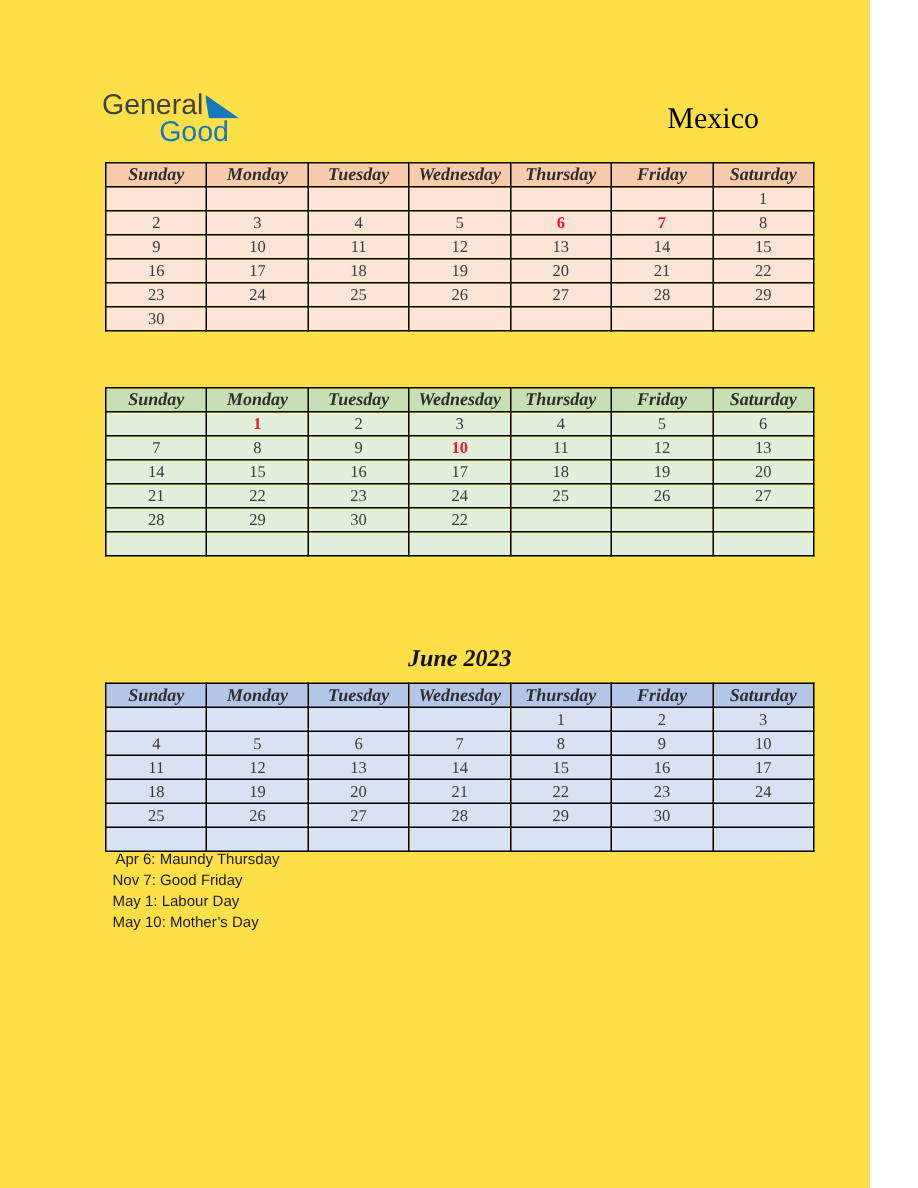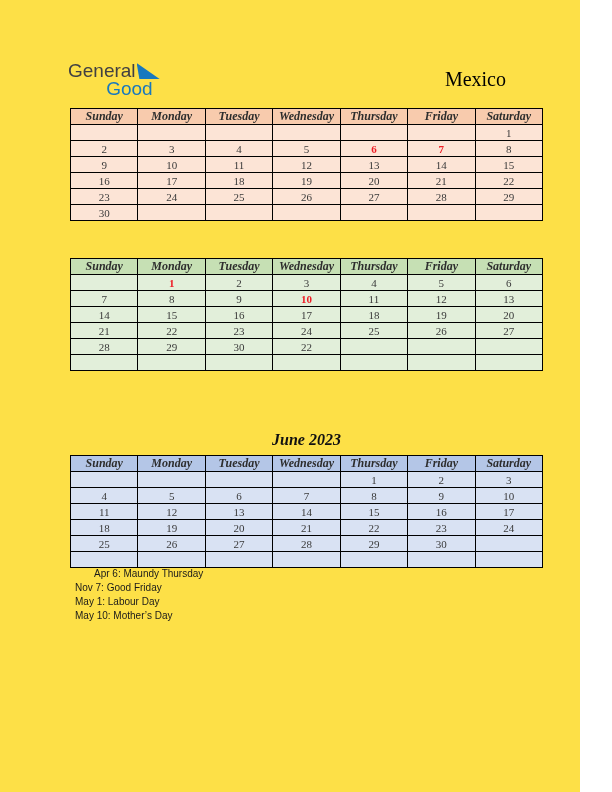--- a/index.html
+++ b/index.html
@@ -39,21 +39,21 @@
   .cal th { font-style:italic; font-weight:bold; font-size:12px; color:#2d2d2d; }
   .cal td { font-size:11px; color:#3a3a3a; }
   .cal td.holiday { color:var(--holiday-red); font-weight:bold; }
 
   
   .notes {
     position:absolute; left:75px; top:567px;
     font-family:"Liberation Sans", sans-serif;
     font-size:10px; line-height:14px; color:#1a1a1a;
   }
-  .notes .note-line:first-child { padding-left:2px;margin-left:17px; }
+  .notes .note-line:first-child { padding-left:2px; }
 </style>
 </head>
 <body>
 
 <div class="page">
 
   <div class="logo">
     <div class="logo-row1">
       <span class="logo-word1">General</span>
       <span class="logo-triangle"></span>

